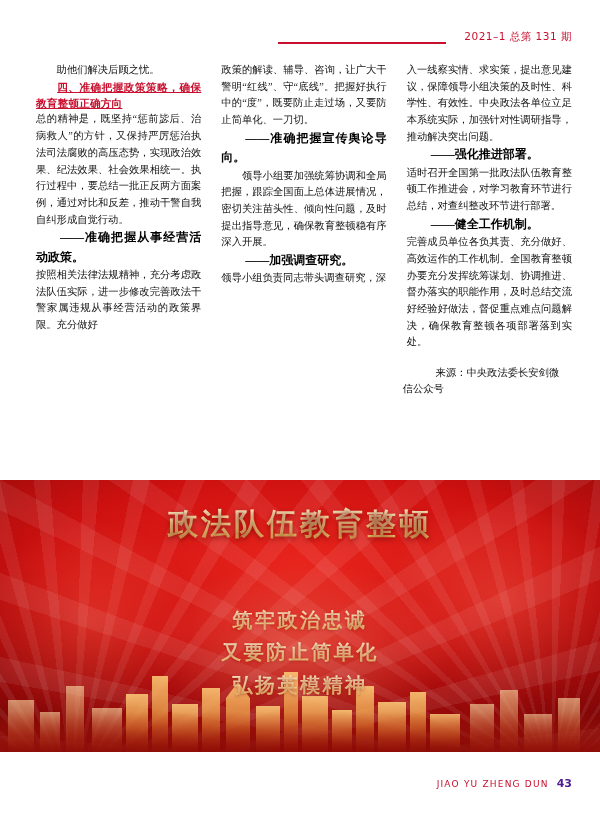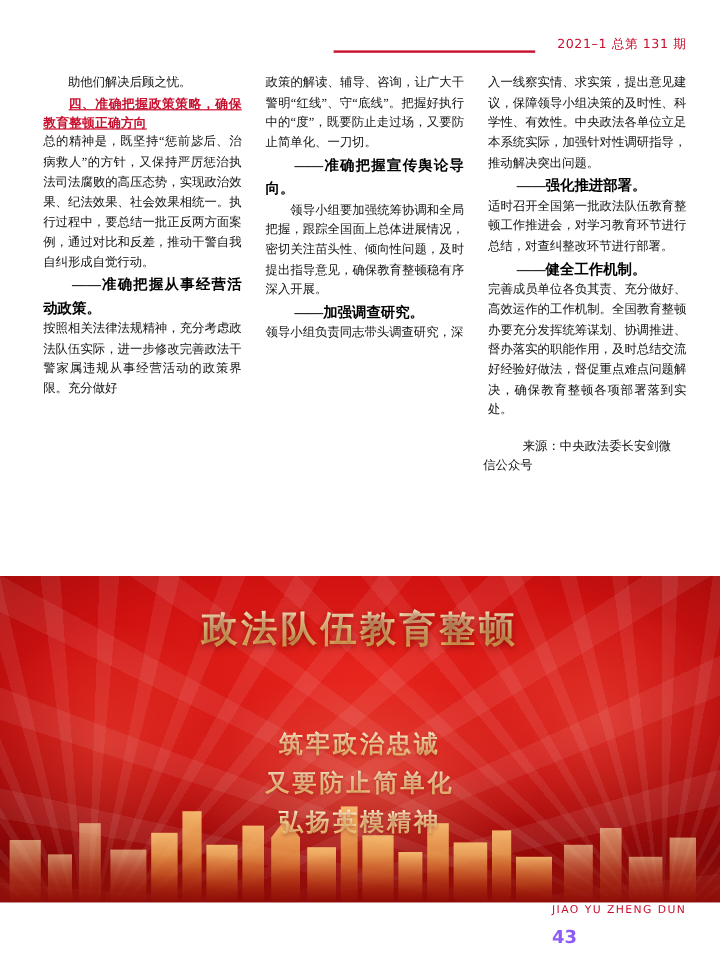--- a/index.html
+++ b/index.html
@@ -194,33 +194,32 @@
   }
 
   
   .footer {
     position: absolute;
     right: 28px;
     bottom: 24px;
     display: flex;
     align-items: baseline;
     gap: 8px;
-    flex-direction: column;
   }
   .footer-en {
     font-family: "DejaVu Sans", sans-serif;
     font-size: 9px;
     color: #c8102e;
     letter-spacing: 1.2px;
   }
   .footer-page {
     font-family: "DejaVu Sans", sans-serif;
-    font-size: 15px;
-    font-weight: bold;
-    color: #8b5cf6;
+    font-size: 11px;
+    font-weight: bold;
+    color: #4c1d95;
   }
 </style>
 </head>
 <body>
 
 <div class="page">
 
   <div class="header">
     <div class="header-rule"></div>
     <div class="header-issue">2021–1 总第 131 期</div>

